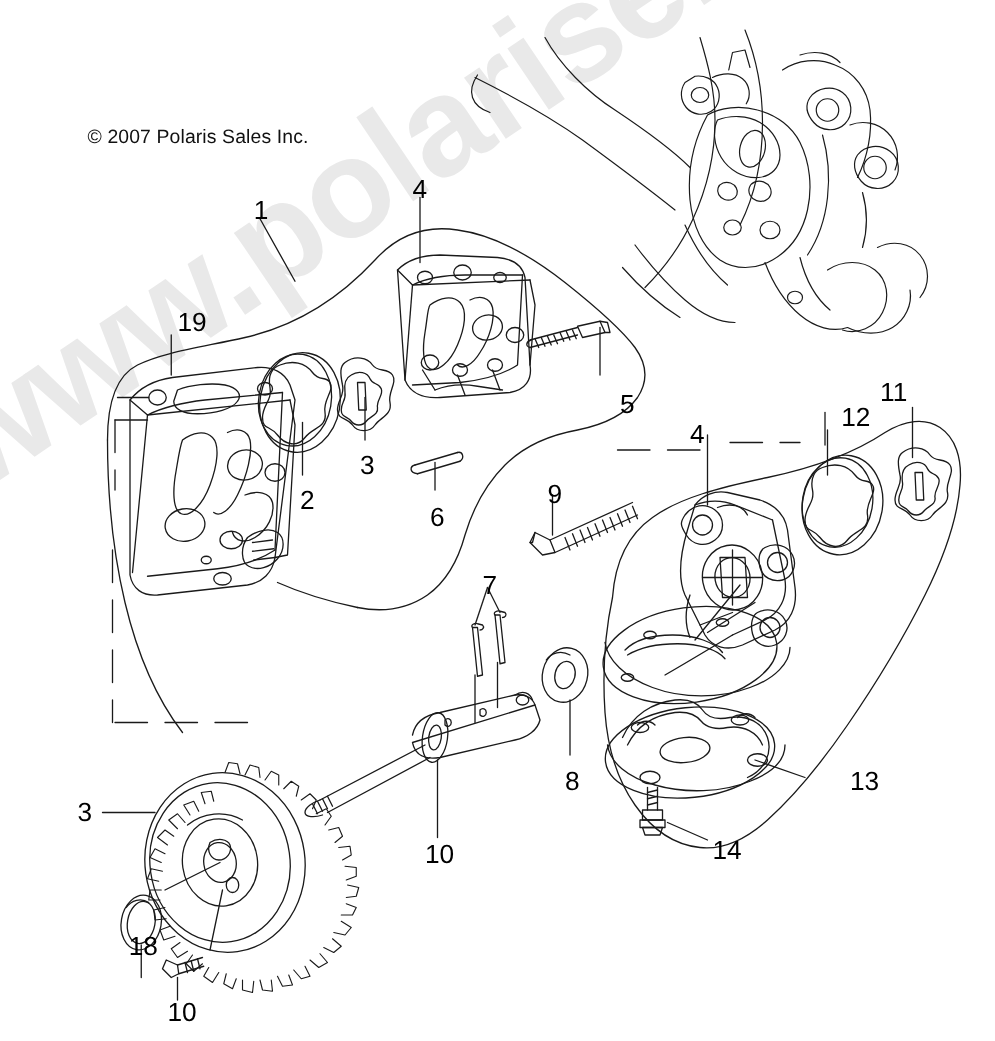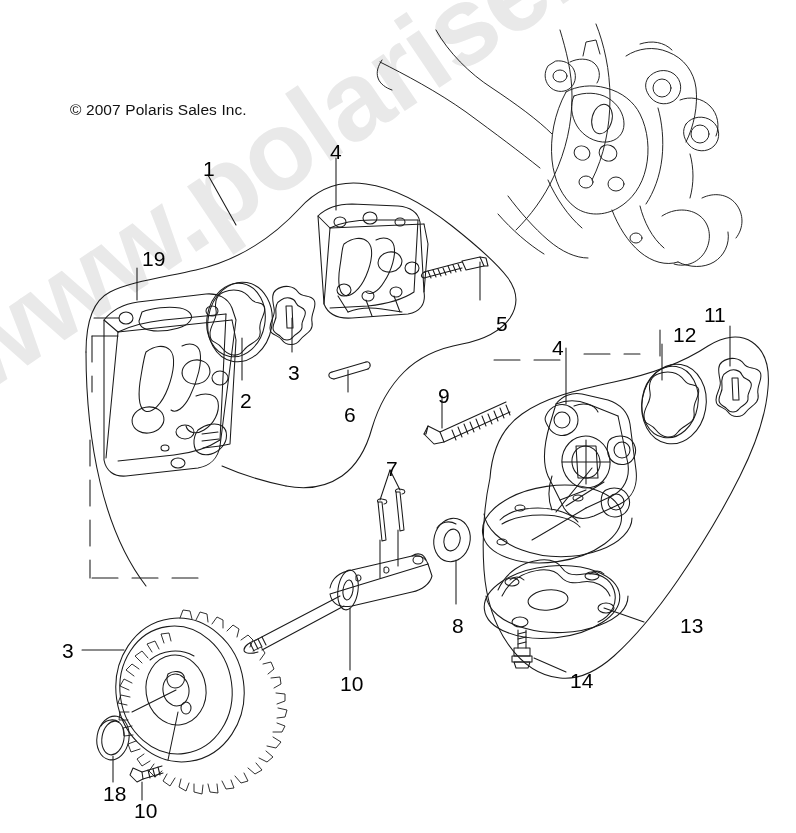--- a/index.html
+++ b/index.html
@@ -470,16 +470,16 @@
   <div class="callout" style="left:452px;top:615px">8</div>
   <div class="callout" style="left:438px;top:385px">9</div>
   <div class="callout" style="left:552px;top:337px">4</div>
   <div class="callout" style="left:704px;top:304px">11</div>
   <div class="callout" style="left:673px;top:324px">12</div>
   <div class="callout" style="left:680px;top:615px">13</div>
   <div class="callout" style="left:570px;top:670px">14</div>
   <div class="callout" style="left:340px;top:673px">10</div>
   <div class="callout" style="left:62px;top:640px">3</div>
   <div class="callout" style="left:134px;top:800px">10</div>
-  <div class="callout" style="left:103px;top:783px">18</div>
+  <div class="callout" style="left:103px;top:747px">18</div>
   <div class="callout" style="left:142px;top:248px">19</div>
 
 </div>
 
 </body></html>

